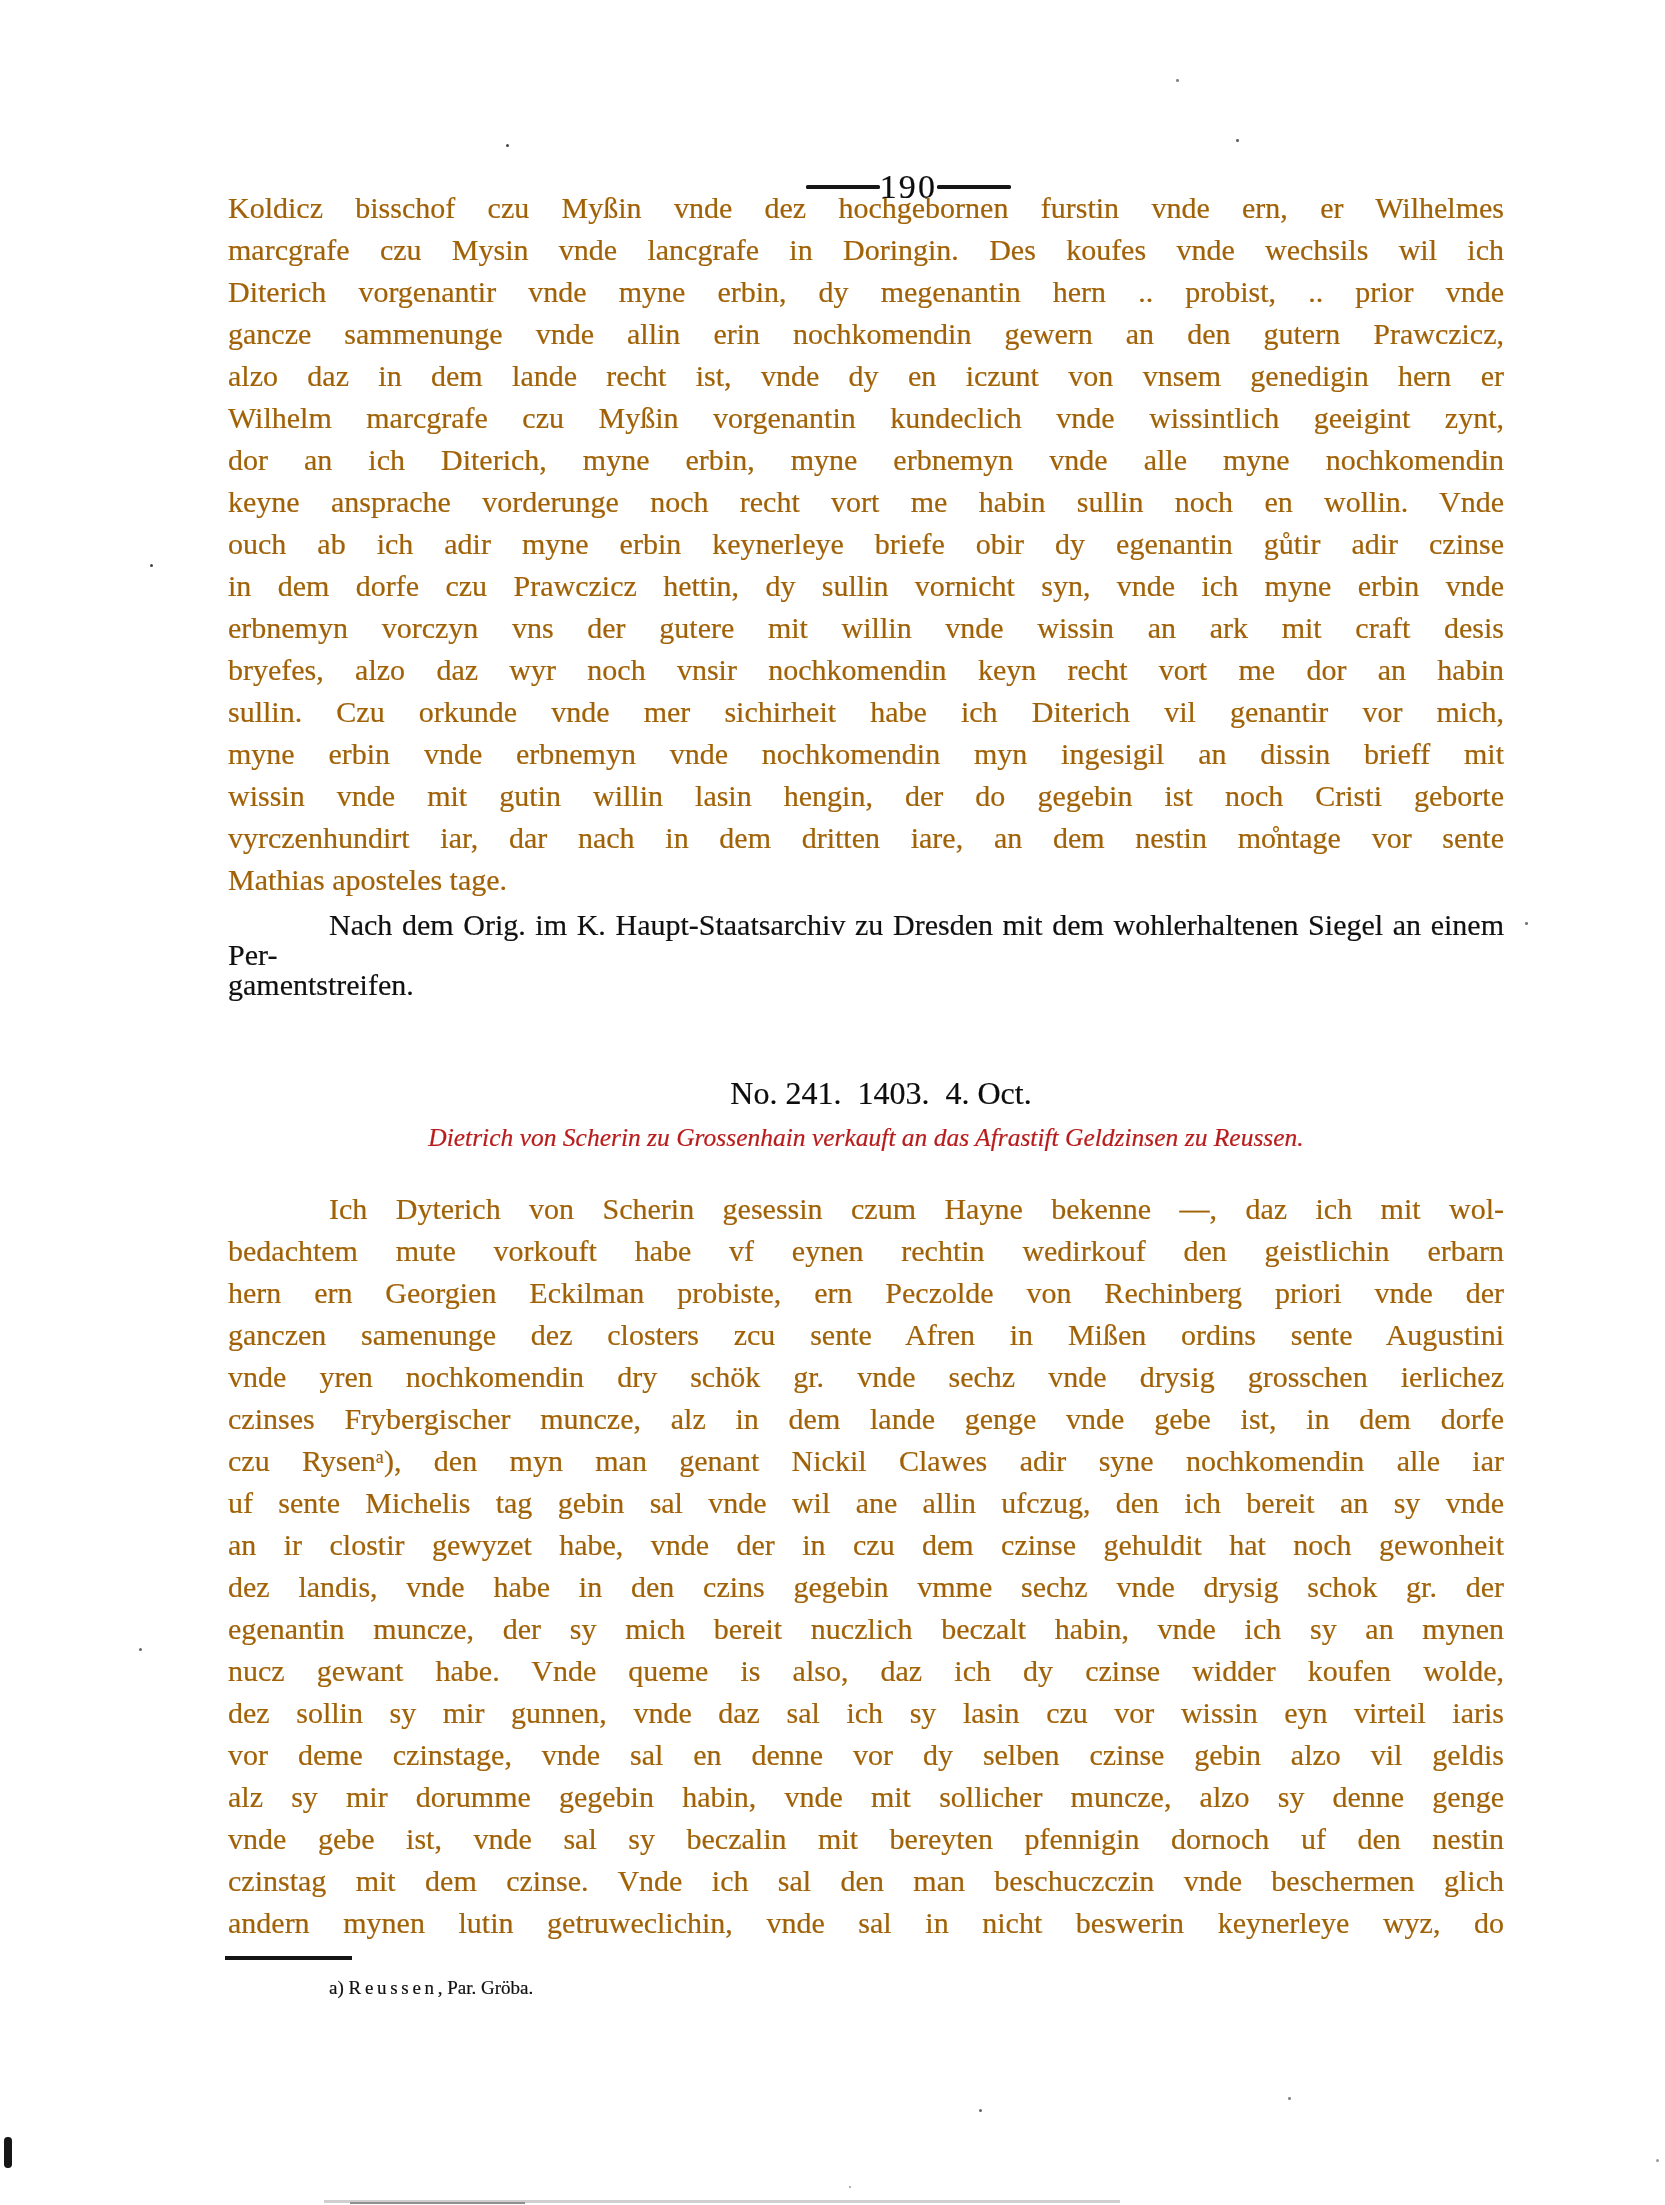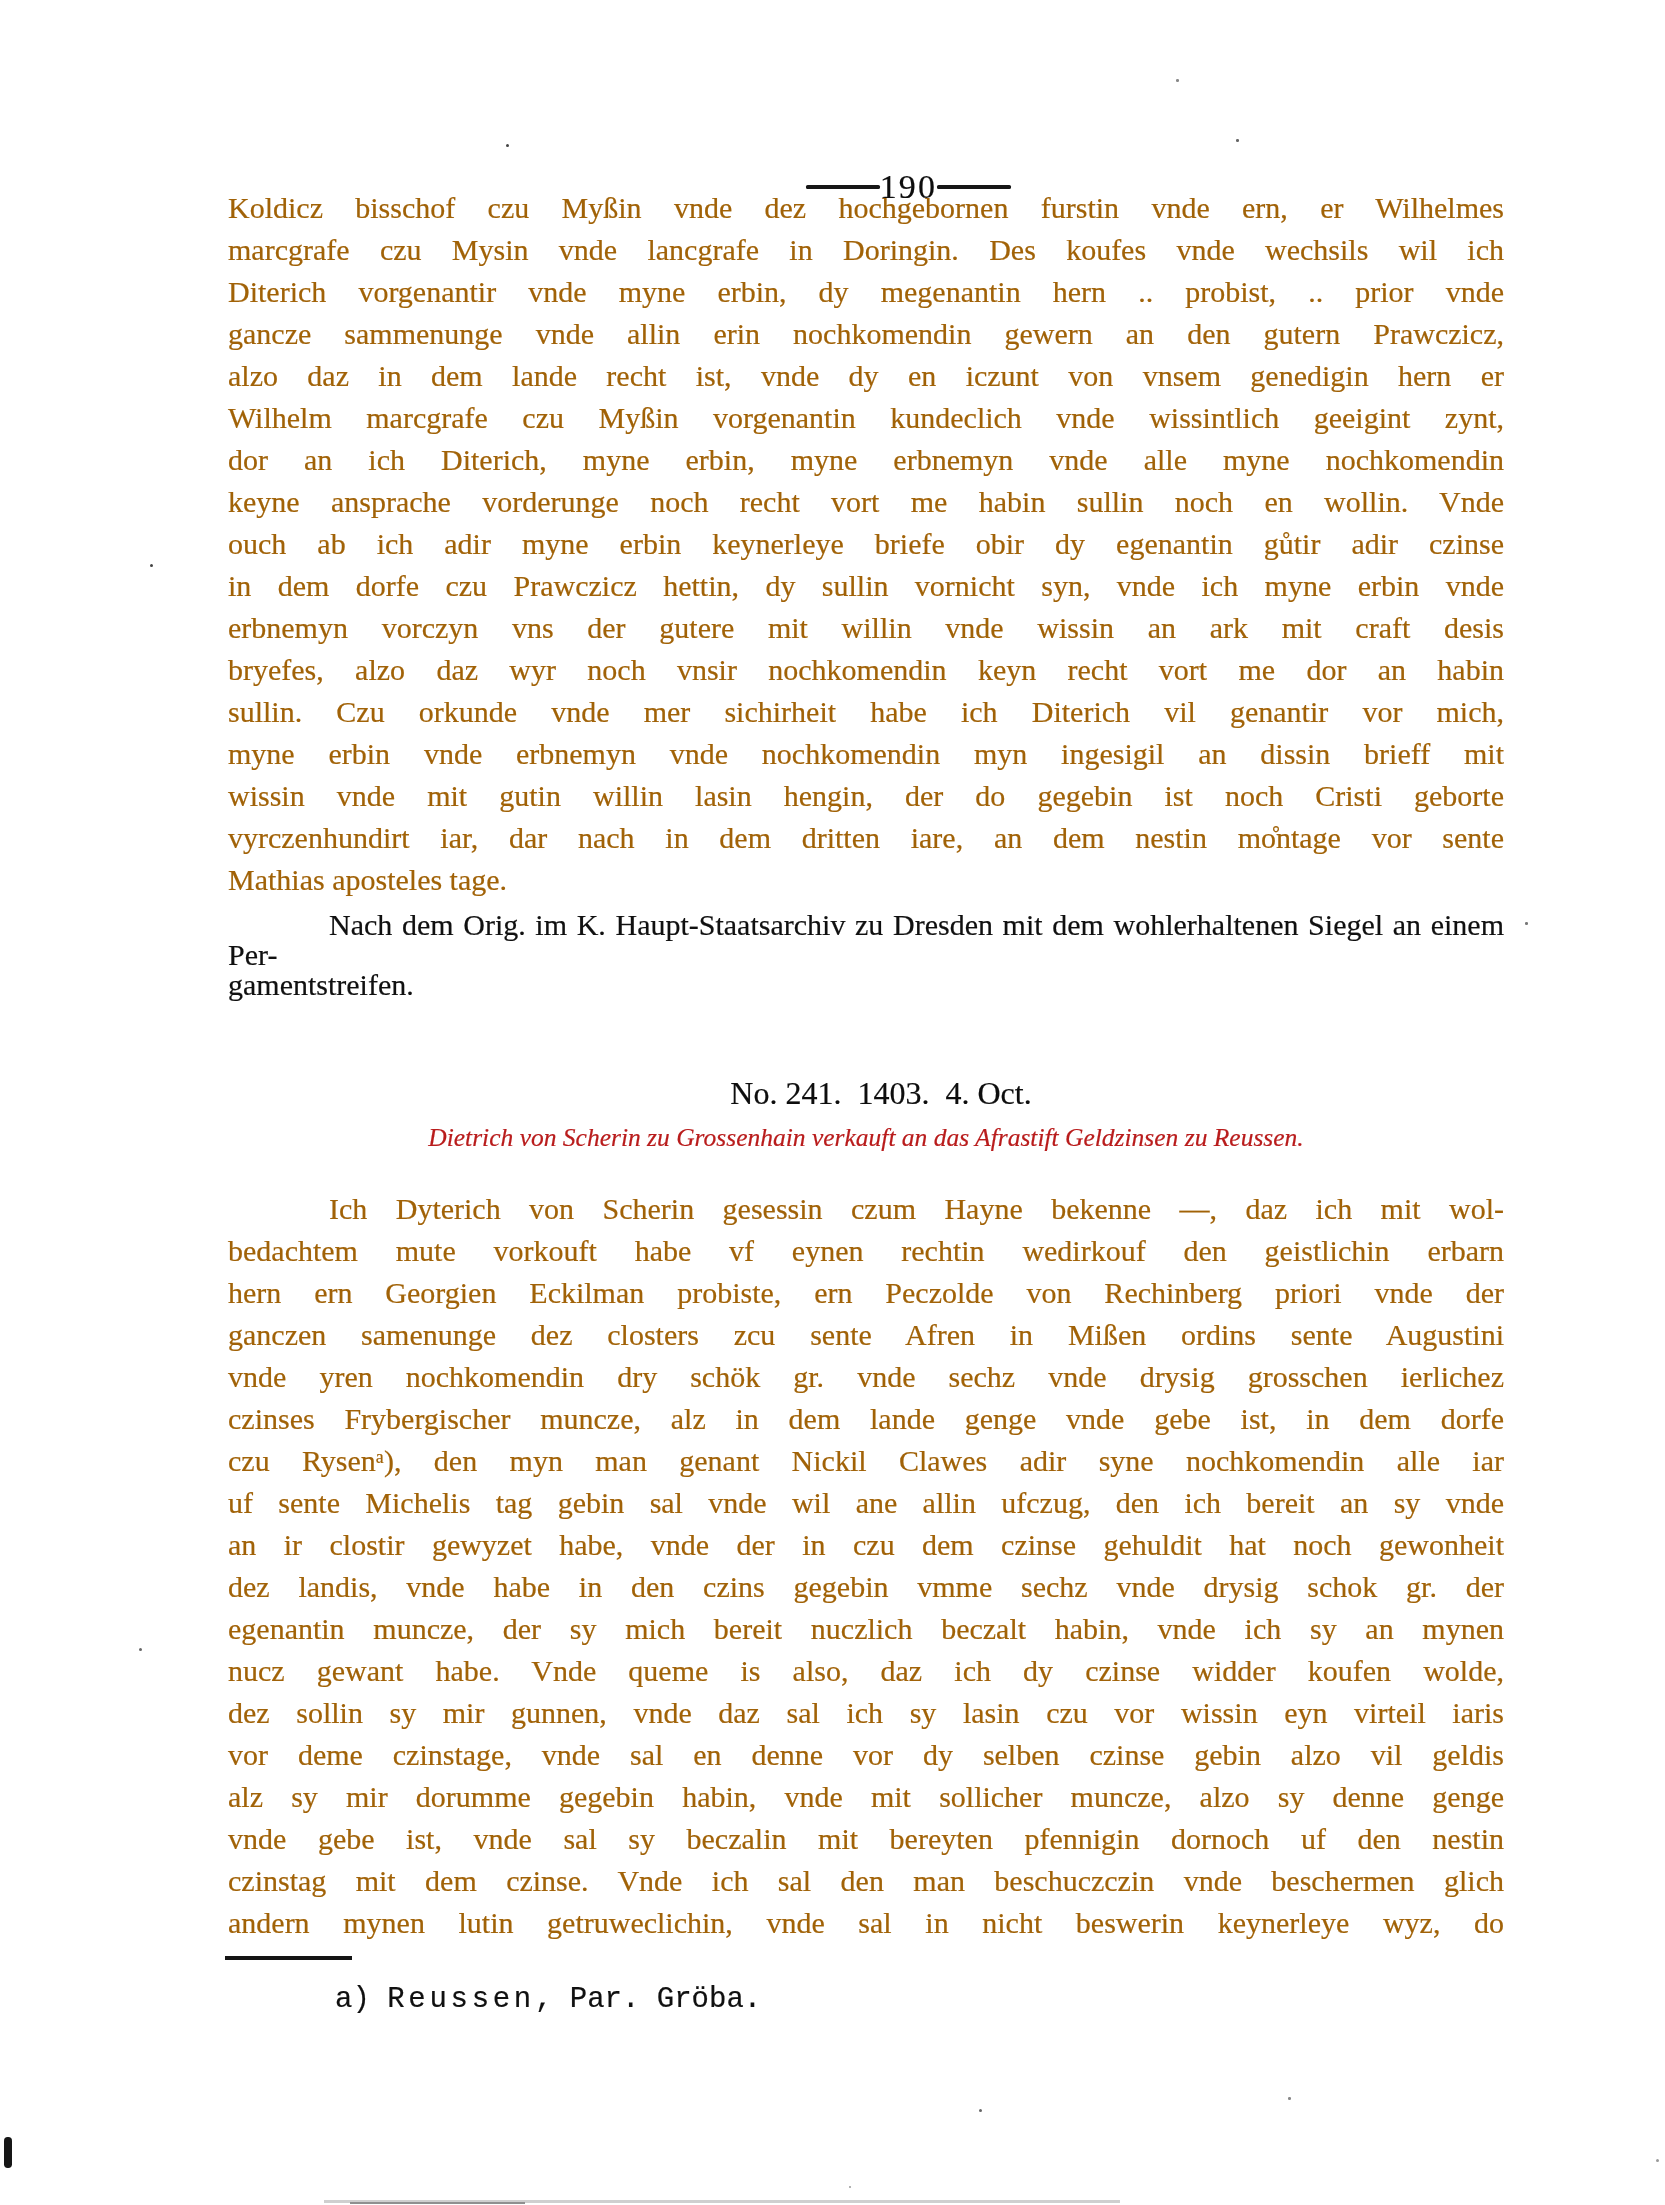--- a/index.html
+++ b/index.html
@@ -95,25 +95,24 @@
     top: 1956px;
     width: 127px;
     height: 3.7px;
     background: #151515;
   }
   .footnote {
     position: absolute;
     left: 228px;
     top: 1977px;
     width: 1276px;
-    margin: 6px;
+    margin: 0;
     text-indent: 101px;
-    font-size: 29px;
+    font-size: 19px;
     color: #101010;
-    font-family: Liberation Mono, monospace;
   }
   .footnote .spaced {
     letter-spacing: 3.7px;
   }
   
   .speck {
     position: absolute;
     background: #444;
     border-radius: 50%;
   }

